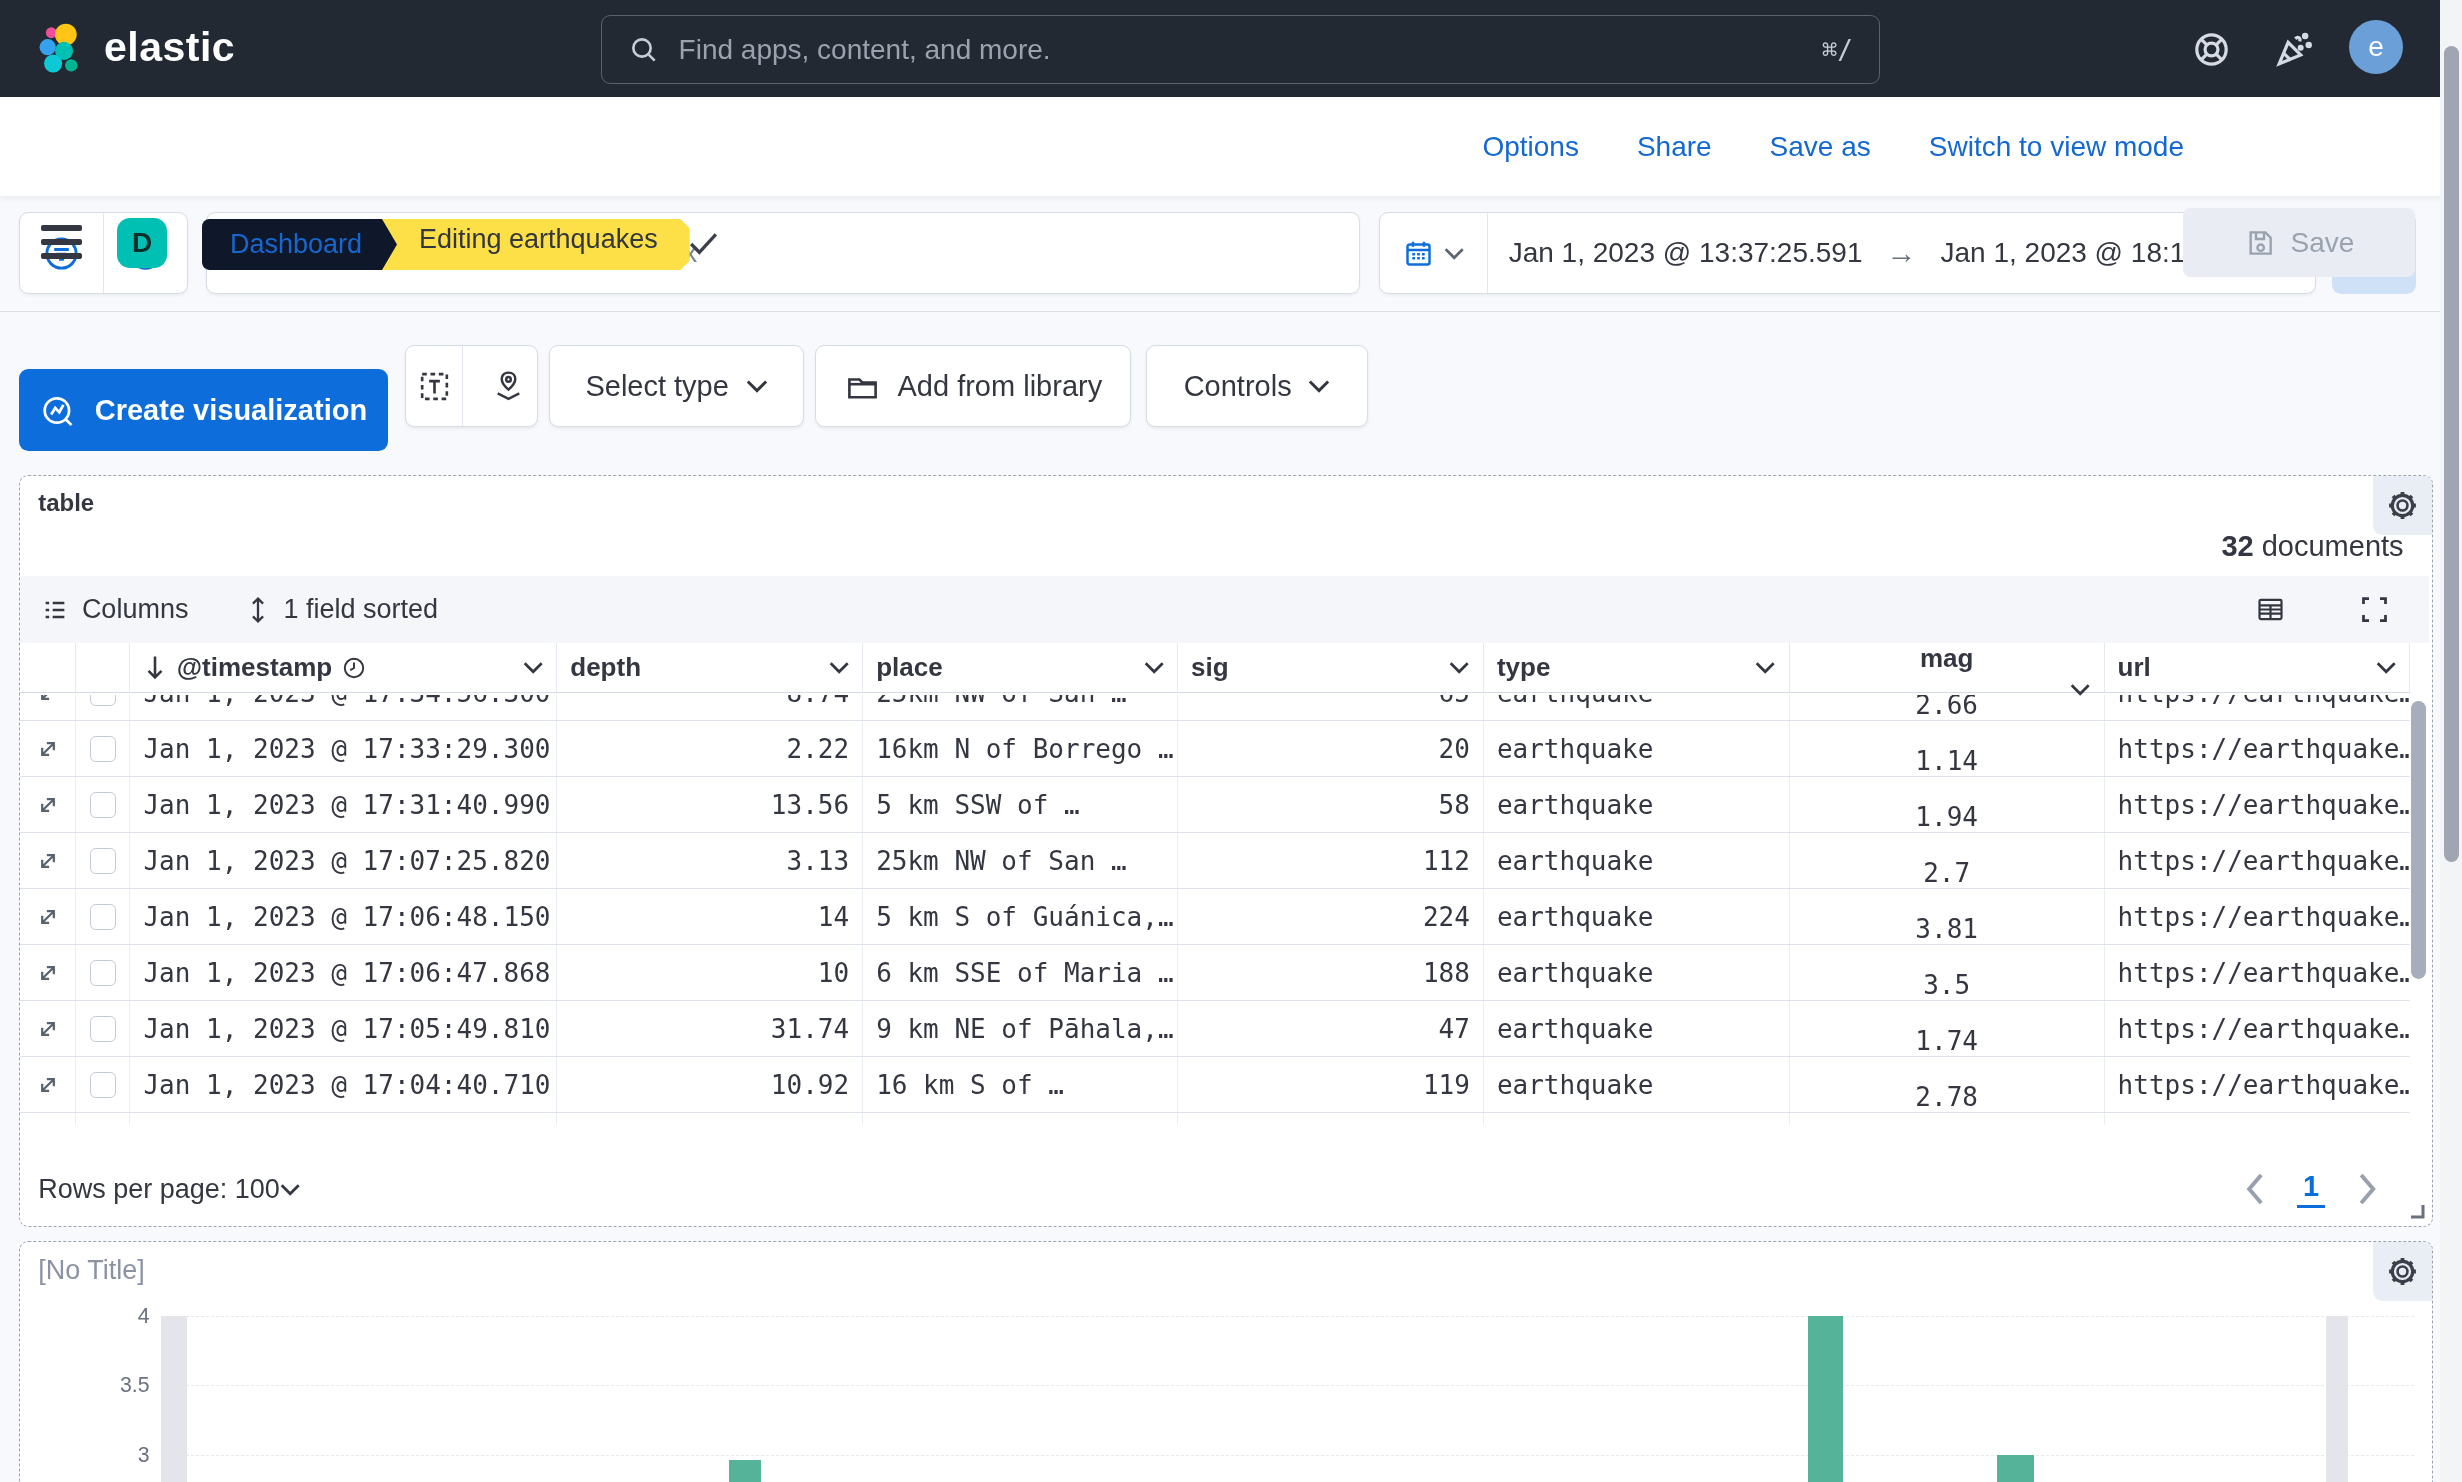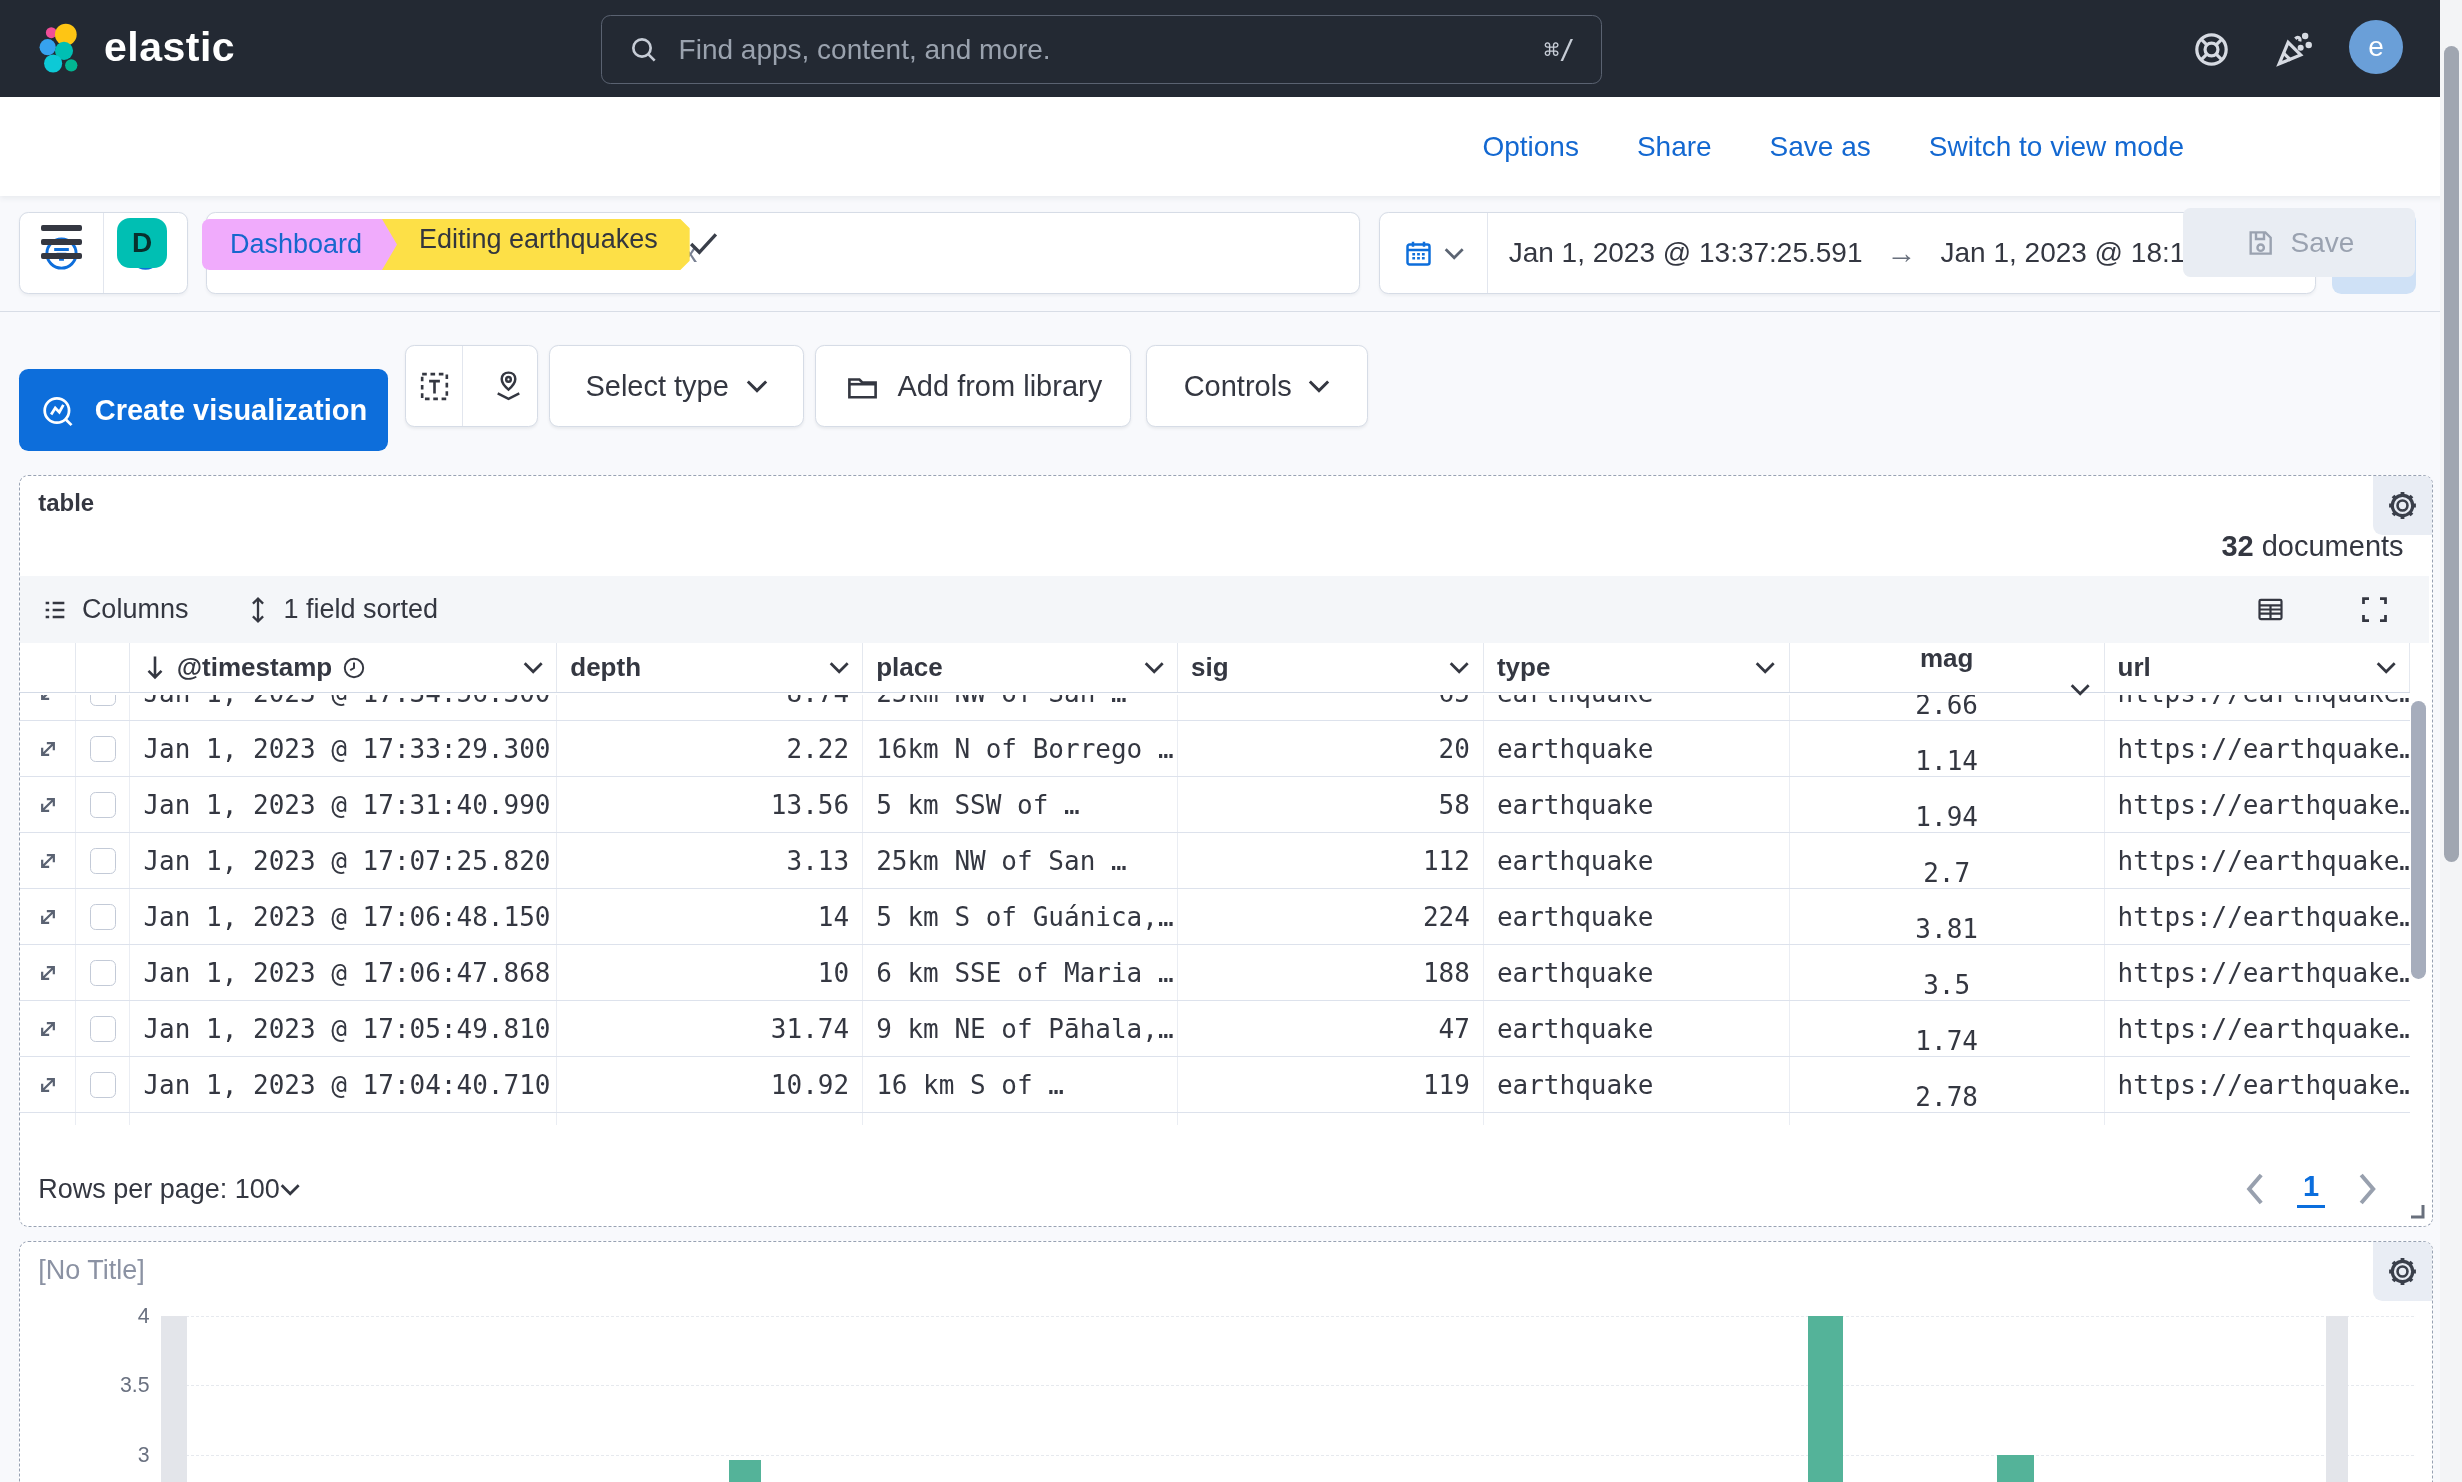--- a/index.html
+++ b/index.html
@@ -5,32 +5,32 @@
   * { margin:0; padding:0; box-sizing:border-box; }
   html,body { width:2462px; height:1483px; overflow:hidden; }
   body { font-family:"Liberation Sans","DejaVu Sans",sans-serif; background:#f8f9fc; color:#343741; }
   .page { position:absolute; inset:0; width:2462px; height:1483px; }
   .abs { position:absolute; }
   svg { display:block; }
 
   
   .top-header { position:absolute; left:0; top:0; width:2462px; height:97px; background:#232933; }
   .brand-text { position:absolute; left:104px; top:24px; font-size:41px; font-weight:600; color:#fff; letter-spacing:0.5px; }
-  .global-search { position:absolute; left:601px; top:15px; width:1001px; height:69px; border:1.9px solid #5a6271; border-radius:9.3px; display:flex; align-items:center; padding:0 26px; gap:18.6px; }
+  .global-search { position:absolute; left:601px; top:15px; width:1279px; height:69px; border:1.9px solid #5a6271; border-radius:9.3px; display:flex; align-items:center; padding:0 26px; gap:18.6px; }
   .global-search .ph { color:#9aa2ae; font-size:28px; flex:1; }
   .global-search .kbd { color:#c6ccd6; font-size:26px; font-family:"DejaVu Sans Mono",monospace; }
   .hdr-icon { position:absolute; top:24px; width:50px; height:50px; display:flex; align-items:center; justify-content:center; }
   .avatar { position:absolute; left:2349px; top:20.4px; width:54px; height:54px; border-radius:50%; background:#6a9fd8; color:#fff; font-size:28px; display:flex; align-items:center; justify-content:center; }
 
   
   .nav-bar { position:absolute; left:0; top:97px; width:2462px; height:99px; background:#fff; box-shadow:0 2.8px 5.6px rgba(50,60,80,.08); z-index:5; }
   .burger { position:absolute; left:41px; top:128px; width:41px; height:33px; cursor:pointer; }
   .burger i { display:block; height:5.6px; background:#343741; border-radius:1.9px; margin-bottom:8.4px; }
   .space-badge { position:absolute; left:117px; top:121px; width:50px; height:50px; border-radius:13px; background:#00bfb3; color:#08302d; font-size:28px; font-weight:700; display:flex; align-items:center; justify-content:center; }
-  .crumb-blue { position:absolute; left:202px; top:122px; height:51px; padding:0 43px 0 28px; background:#f0abfc; color:#1767cd; font-size:27px; display:flex; align-items:center; clip-path:polygon(0 0, calc(100% - 20.4px) 0, 100% 50%, calc(100% - 20.4px) 100%, 0 100%); border-radius:7.4px 0 0 7.4px; }
+  .crumb-blue { position:absolute; left:202px; top:122px; height:51px; padding:0 43px 0 28px; background:#0f172a; color:#1767cd; font-size:27px; display:flex; align-items:center; clip-path:polygon(0 0, calc(100% - 20.4px) 0, 100% 50%, calc(100% - 20.4px) 100%, 0 100%); border-radius:7.4px 0 0 7.4px; }
   .crumb-gray { position:absolute; left:382px; top:122px; height:51px; padding:0 32px 10px 37px; background:#fde047; color:#33363d; font-size:27px; display:flex; align-items:center; clip-path:polygon(0 0, calc(100% - 9.3px) 0, 100% 18%, 100% 82%, calc(100% - 9.3px) 100%, 0 100%, 15px 50%); }
   .nav-links { position:absolute; right:278px; top:0; height:99px; display:flex; align-items:center; gap:58px; }
   .nav-link { color:#1368d1; font-size:28px; cursor:pointer; white-space:nowrap; }
   .save-btn { position:absolute; left:2183px; top:111px; width:232px; height:69px; background:#e9edf3; border-radius:7.4px; color:#9aa2b0; font-size:28px; display:flex; align-items:center; justify-content:center; gap:15px; }
 
   
   .filter-bar { position:absolute; left:0; top:197px; width:2462px; height:115px; background:#f8f9fc; border-bottom:1.9px solid #d8dde6; }
   .pillbox { position:absolute; left:18.6px; top:15px; width:169px; height:82px; background:#fff; border:0.9px solid #d6dce6; border-radius:9.3px; box-shadow:0 1.9px 2.8px rgba(50,60,80,.06); display:flex; }
   .pillbox .half { flex:1; display:flex; align-items:center; justify-content:center; cursor:pointer; }
   .pillbox .half:first-child { border-right:1.9px solid #e2e6ee; }

